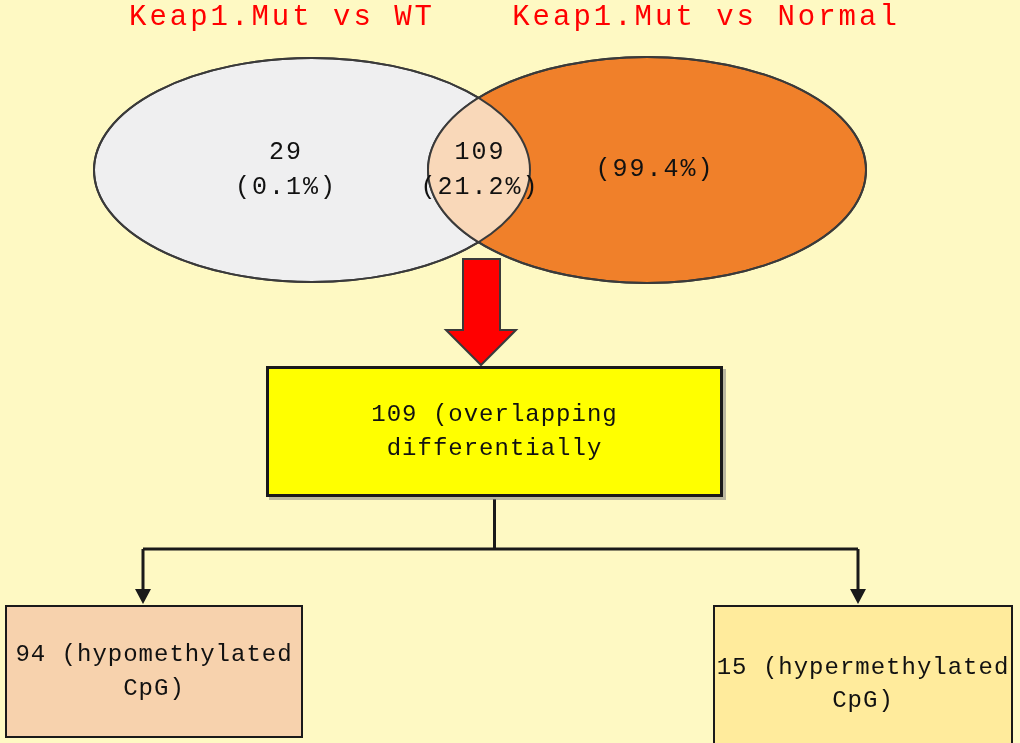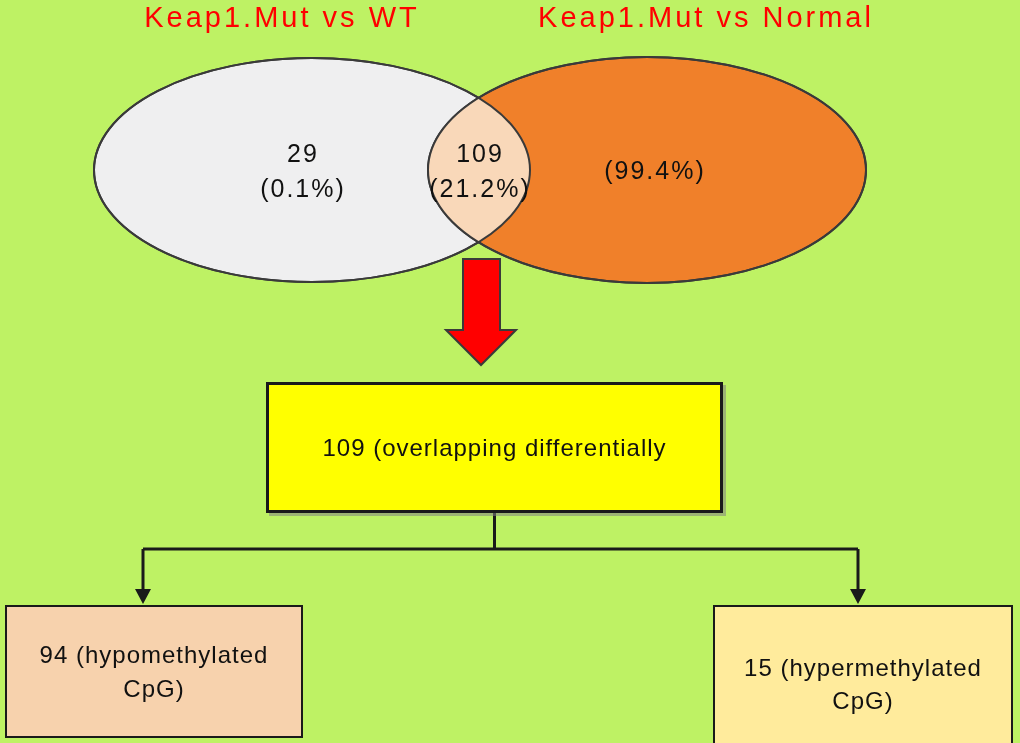--- a/index.html
+++ b/index.html
@@ -5,22 +5,23 @@
   html, body {
     margin: 0;
     padding: 0;
     background: #ffffff;
     font-family: "Liberation Sans", "DejaVu Sans", sans-serif;
   }
   .canvas {
     position: relative;
     width: 1020px;
     height: 743px;
-    background: #bef264;
+    background: #fef9c3;
     overflow: hidden;
+    font-family: Liberation Mono, monospace;
   }
   .graphics {
     position: absolute;
     left: 0; top: 0;
     width: 1020px;
     height: 743px;
   }
   .venn-title {
     position: absolute;
     top: 2px;
@@ -36,42 +37,41 @@
   .venn-label {
     position: absolute;
     transform: translate(-50%, -50%);
     text-align: center;
     color: #111111;
     font-size: 25px;
     letter-spacing: 2px;
     line-height: 1.38;
     white-space: nowrap;
   }
-  .label-left    { left: 303px; top: 170px; }
+  .label-left    { left: 286px; top: 170px; }
   .label-overlap { left: 480px; top: 170px; }
   .label-right   { left: 655px; top: 170px; }
   .flow-box {
     position: absolute;
     box-sizing: border-box;
     display: flex;
     flex-direction: column;
     align-items: center;
     justify-content: center;
     text-align: center;
     color: #111111;
     font-size: 24px;
     letter-spacing: 1px;
     line-height: 1.38;
   }
   .overlap-box {
     left: 266px; top: 366px;
     width: 457px; height: 131px;
     border: 3px solid #1a1a1a;
     box-shadow: 3px 3px 0 rgba(130,130,130,0.55);
-    margin-top: 16px;
   }
   .hypo-box {
     left: 5px; top: 605px;
     width: 298px; height: 133px;
     border: 2px solid #1a1a1a;
   }
   .hyper-box {
     left: 713px; top: 605px;
     width: 300px; height: 158px;
     border: 2px solid #1a1a1a;

